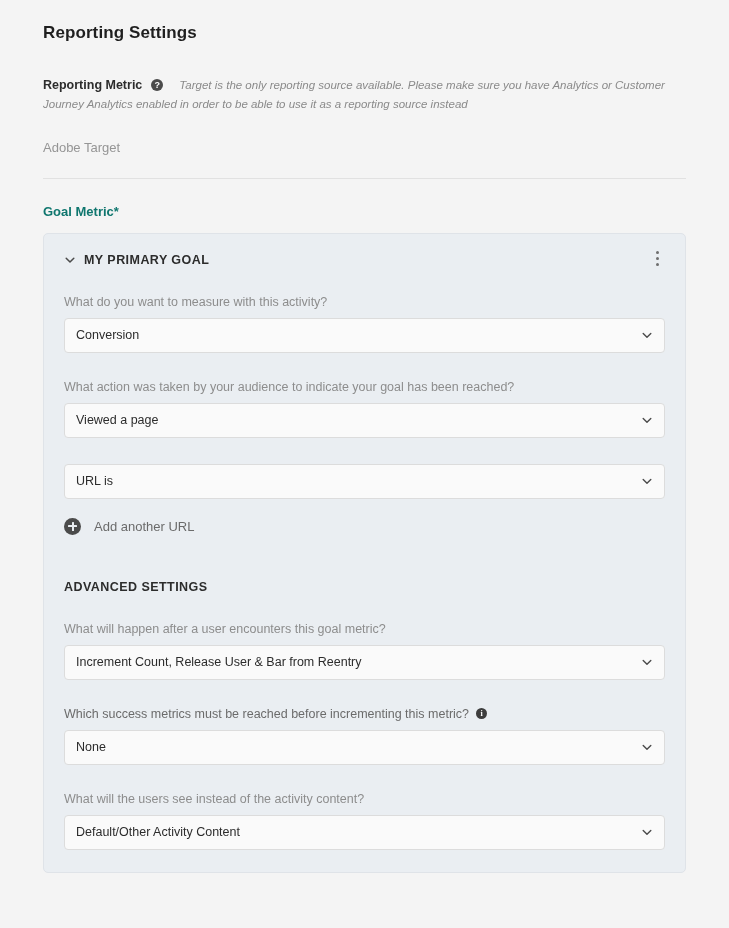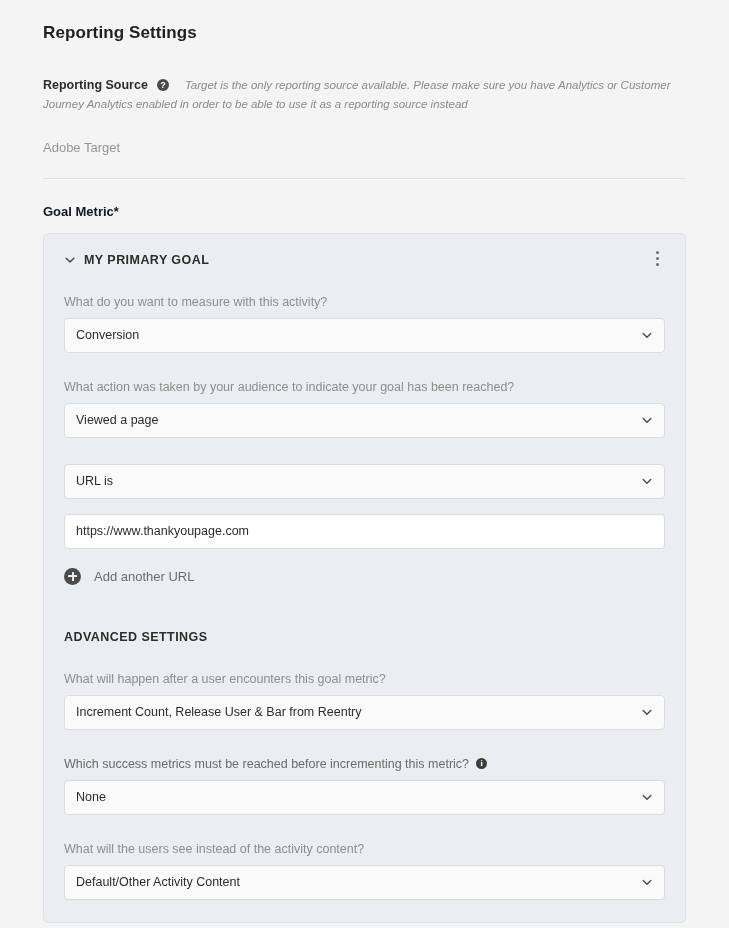--- a/index.html
+++ b/index.html
@@ -88,21 +88,21 @@
   .divider {
     height: 1px;
     background: #e1e1e1;
     margin: 21px 0 0 0;
   }
 
   
   .section-label {
     font-size: 13px;
     font-weight: bold;
-    color: #0f172a;
+    color: #0f766e;
     margin: 24px 0 13px 0;
     line-height: 17px;
   }
 
   .goal-card {
     background: #eaeef2;
     border: 1px solid #dfe3e8;
     border-radius: 5px;
     padding: 0 20px 22px 20px;
     position: relative;
@@ -281,21 +281,21 @@
 </head>
 <body>
 
 <div class="page">
   <div class="content">
 
     <h1 class="page-title">Reporting Settings</h1>
 
     <div class="rs-block">
       <div class="rs-line">
-        <span class="rs-label">Reporting Source</span><span class="help-icon">?</span><span class="rs-hint">Target is the only reporting source available. Please make sure you have Analytics or Customer Journey Analytics enabled in order to be able to use it as a reporting source instead</span>
+        <span class="rs-label">Reporting Metric</span><span class="help-icon">?</span><span class="rs-hint">Target is the only reporting source available. Please make sure you have Analytics or Customer Journey Analytics enabled in order to be able to use it as a reporting source instead</span>
       </div>
       <div class="rs-value">Adobe Target</div>
     </div>
 
     <div class="divider"></div>
 
     <div class="section-label">Goal Metric*</div>
 
     <div class="goal-card">
 
@@ -339,23 +339,20 @@
 
       <div class="field-group">
         <div class="select">
           <span class="select-value">URL is</span>
           <span class="chev">
             <svg viewBox="0 0 12 12" width="12" height="12" aria-hidden="true">
               <path d="M2.2 4.4 L6 8.2 L9.8 4.4" fill="none" stroke="currentColor" stroke-width="1.4" stroke-linecap="round" stroke-linejoin="round"></path>
             </svg>
           </span>
         </div>
-        <div class="input-gap">
-          <input class="text-input" type="text" value="https://www.thankyoupage.com" placeholder="Enter URL" style="">
-        </div>
       </div>
 
       <div class="add-row">
         <span class="plus-icon"></span>
         <span class="add-label">Add another URL</span>
       </div>
 
       <div class="adv-title">ADVANCED SETTINGS</div>
 
       <div class="field-group">

